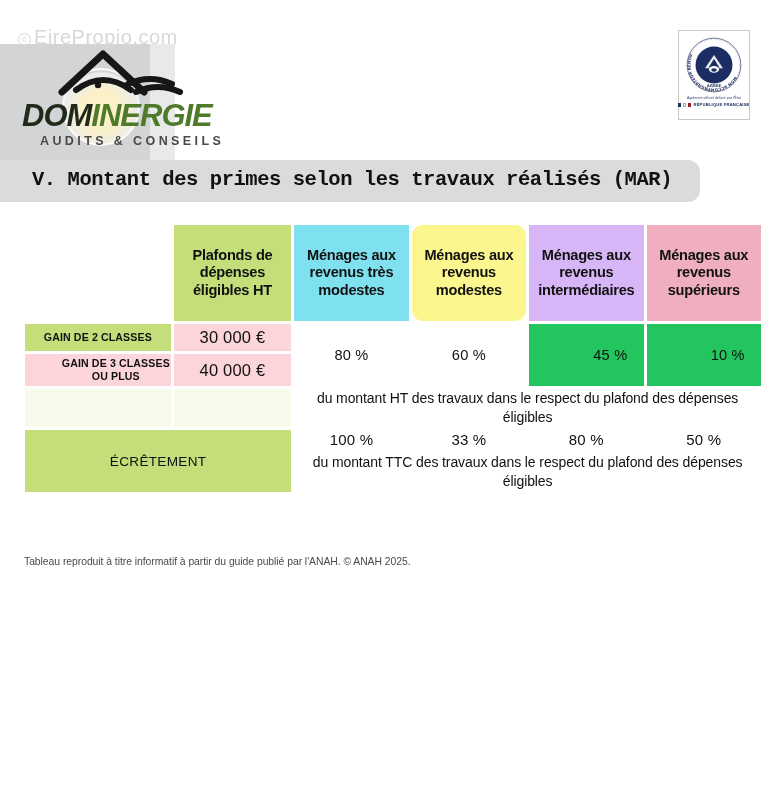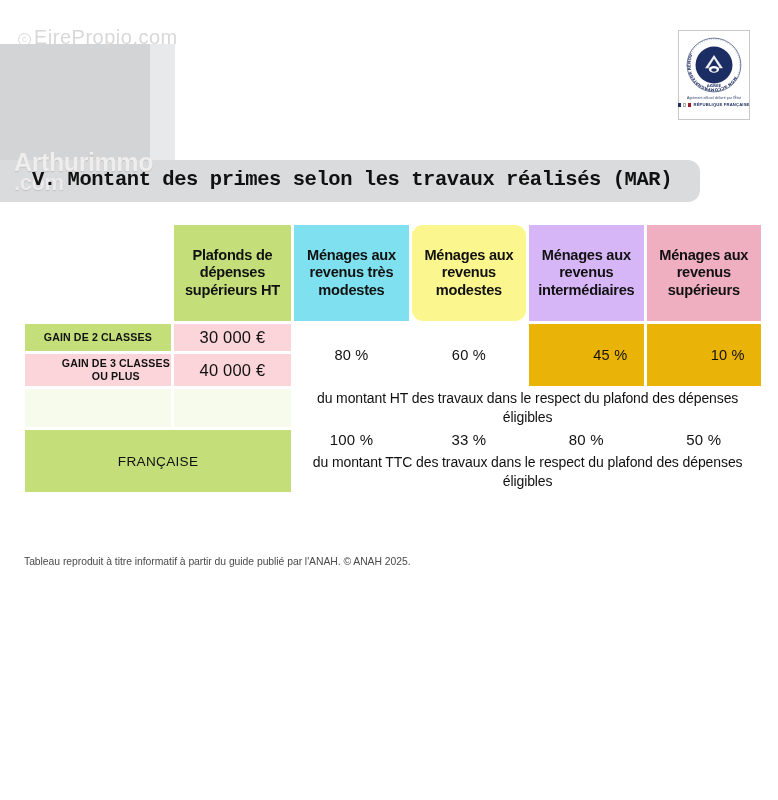--- a/index.html
+++ b/index.html
@@ -210,21 +210,21 @@
   .amt.r1 { height: 27px; }
   .amt.r2 { height: 32px; }
 
   
   .pct {
     font-size: 14.6px;
     color: #111;
     letter-spacing: .2px;
   }
   .pct.white { background: #ffffff; }
-  .pct.rose  { background: #eab308; padding-left: 48px; }
+  .pct.rose  { background: #22c55e; padding-left: 48px; }
 
   
   .cream { background: #f7fbec; height: 36px; }
   .plain { background: #ffffff; }
 
   
   .ecret {
     background: #c4df79;
     font-size: 13.6px;
     letter-spacing: .3px;
@@ -280,20 +280,32 @@
 
 <div class="page">
 
   <div class="grey-panel"></div>
   <div class="grey-panel2"></div>
 
   <div class="wm-eire">
     <span class="c">c</span><span>EirePropio.com</span>
   </div>
 
+  <div class="logo">
+    <div class="bulb"></div>
+    <svg width="230" height="110" viewBox="0 0 230 110">
+      <path d="M52 52 L93 14 L134 52" fill="none" stroke="#161616" stroke-width="7" stroke-linejoin="round" stroke-linecap="round"></path>
+      <path d="M66 50 Q93 30 121 50" fill="none" stroke="#161616" stroke-width="6" stroke-linecap="round"></path>
+      <path d="M118 44 Q140 34 162 44" fill="none" stroke="#161616" stroke-width="6" stroke-linecap="round"></path>
+      <path d="M126 52 Q148 42 170 52" fill="none" stroke="#161616" stroke-width="6" stroke-linecap="round"></path>
+      <circle cx="88" cy="45" r="3.2" fill="#161616"></circle>
+    </svg>
+    <div class="word"><span class="dark">DOM</span><span>INERGIE</span></div>
+    <div class="sub">AUDITS &amp; CONSEILS</div>
+  </div>
 
   <div class="anah-badge">
     <svg class="seal" viewBox="0 0 100 100">
       <circle cx="50" cy="50" r="48" fill="#ffffff" stroke="#2b3a6b" stroke-width="1.2"></circle>
       <circle cx="50" cy="50" r="46" fill="none" stroke="#2b3a6b" stroke-width="0.6" stroke-dasharray="1.6 2.6"></circle>
       <circle cx="50" cy="50" r="33" fill="#1c2d63"></circle>
       <path d="M50 32 L66 56 L34 56 Z" fill="#ffffff" opacity="0.92"></path>
       <path d="M50 39 L60 55 L40 55 Z" fill="#1c2d63"></path>
       <ellipse cx="50" cy="58" rx="9" ry="6" fill="#ffffff"></ellipse>
       <ellipse cx="50" cy="59" rx="5" ry="3.2" fill="#1c2d63"></ellipse>
@@ -305,43 +317,39 @@
     </svg>
     <div class="cap1">Agrément officiel délivré par l'État</div>
     <div class="cap2">
       <span class="flagbar" style="background:#1c2d63"></span>
         <span class="flagbar" style="background:#ffffff;border:0.3px solid #aaa"></span>
         <span class="flagbar" style="background:#9b1c2e"></span>
         <span>RÉPUBLIQUE FRANÇAISE</span>
     </div>
   </div>
 
-  <div class="wm-arthur">
-    <div class="l1">Arthurimmo</div>
-    <div class="l2">.com</div>
-  </div>
 
   <div class="title-bar"></div>
   <div class="title-text">V. Montant des primes selon les travaux réalisés (MAR)</div>
 
   <div class="table-wrap">
     <table class="primes">
       <colgroup>
         <col class="col-lbl">
           <col class="col-plaf">
           <col class="col-m">
           <col class="col-m">
           <col class="col-m">
           <col class="col-m">
       </colgroup>
 
       <tbody>
           <tr>
         <th class="hdr blank"></th>
-        <th class="hdr green">Plafonds de dépenses supérieurs HT</th>
+        <th class="hdr green">Plafonds de dépenses éligibles HT</th>
         <th class="hdr cyan">Ménages aux revenus très modestes</th>
         <th class="hdr yellow">Ménages aux revenus modestes</th>
         <th class="hdr purple">Ménages aux revenus intermédiaires</th>
         <th class="hdr pink">Ménages aux revenus supérieurs</th>
       </tr>
 
       <tr>
         <td class="lbl g2">GAIN DE 2 CLASSES</td>
         <td class="amt r1">30 000 €</td>
         <td class="pct white" rowspan="2">80 %</td>
@@ -355,21 +363,21 @@
         <td class="amt r2">40 000 €</td>
       </tr>
 
       <tr>
         <td class="cream"></td>
         <td class="cream"></td>
         <td class="note plain" colspan="4">du montant HT des travaux dans le respect du plafond des dépenses éligibles</td>
       </tr>
 
       <tr>
-        <td class="ecret" rowspan="2" colspan="2">FRANÇAISE</td>
+        <td class="ecret" rowspan="2" colspan="2">ÉCRÊTEMENT</td>
         <td class="pctrow2 plain">100 %</td>
         <td class="pctrow2 plain">33 %</td>
         <td class="pctrow2 plain">80 %</td>
         <td class="pctrow2 plain">50 %</td>
       </tr>
 
       <tr>
         <td class="note plain" colspan="4">du montant TTC des travaux dans le respect du plafond des dépenses éligibles</td>
       </tr>
     </tbody>

